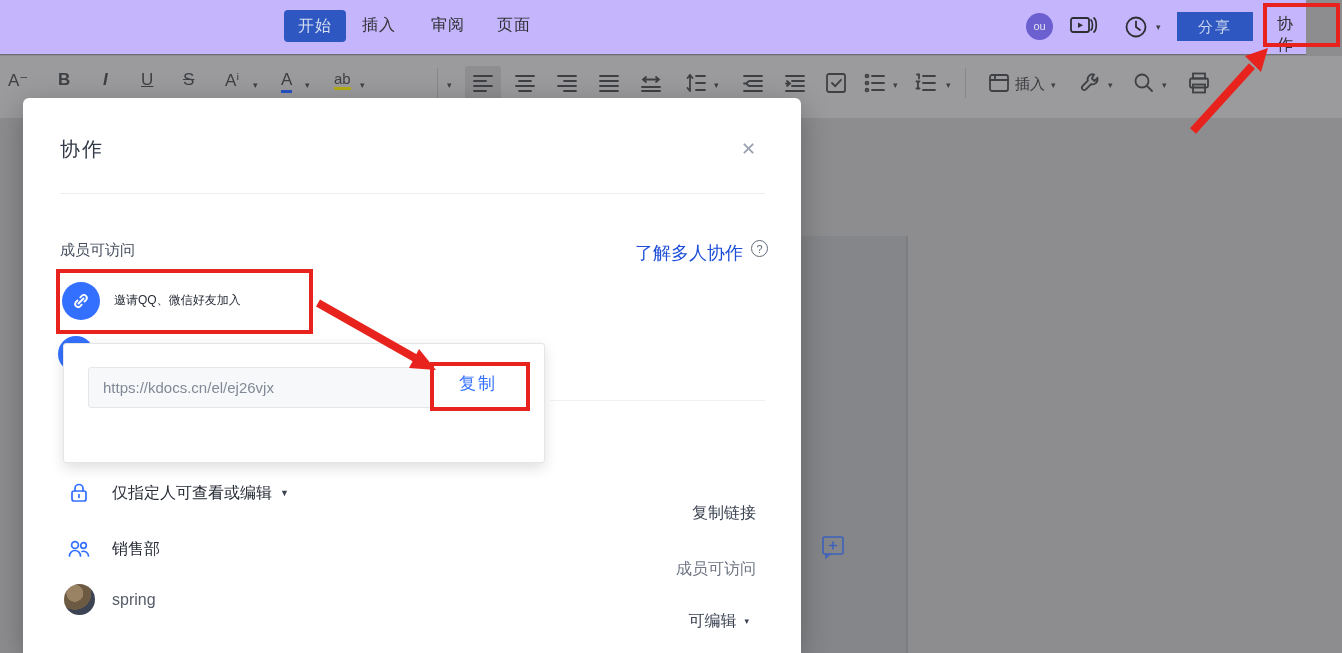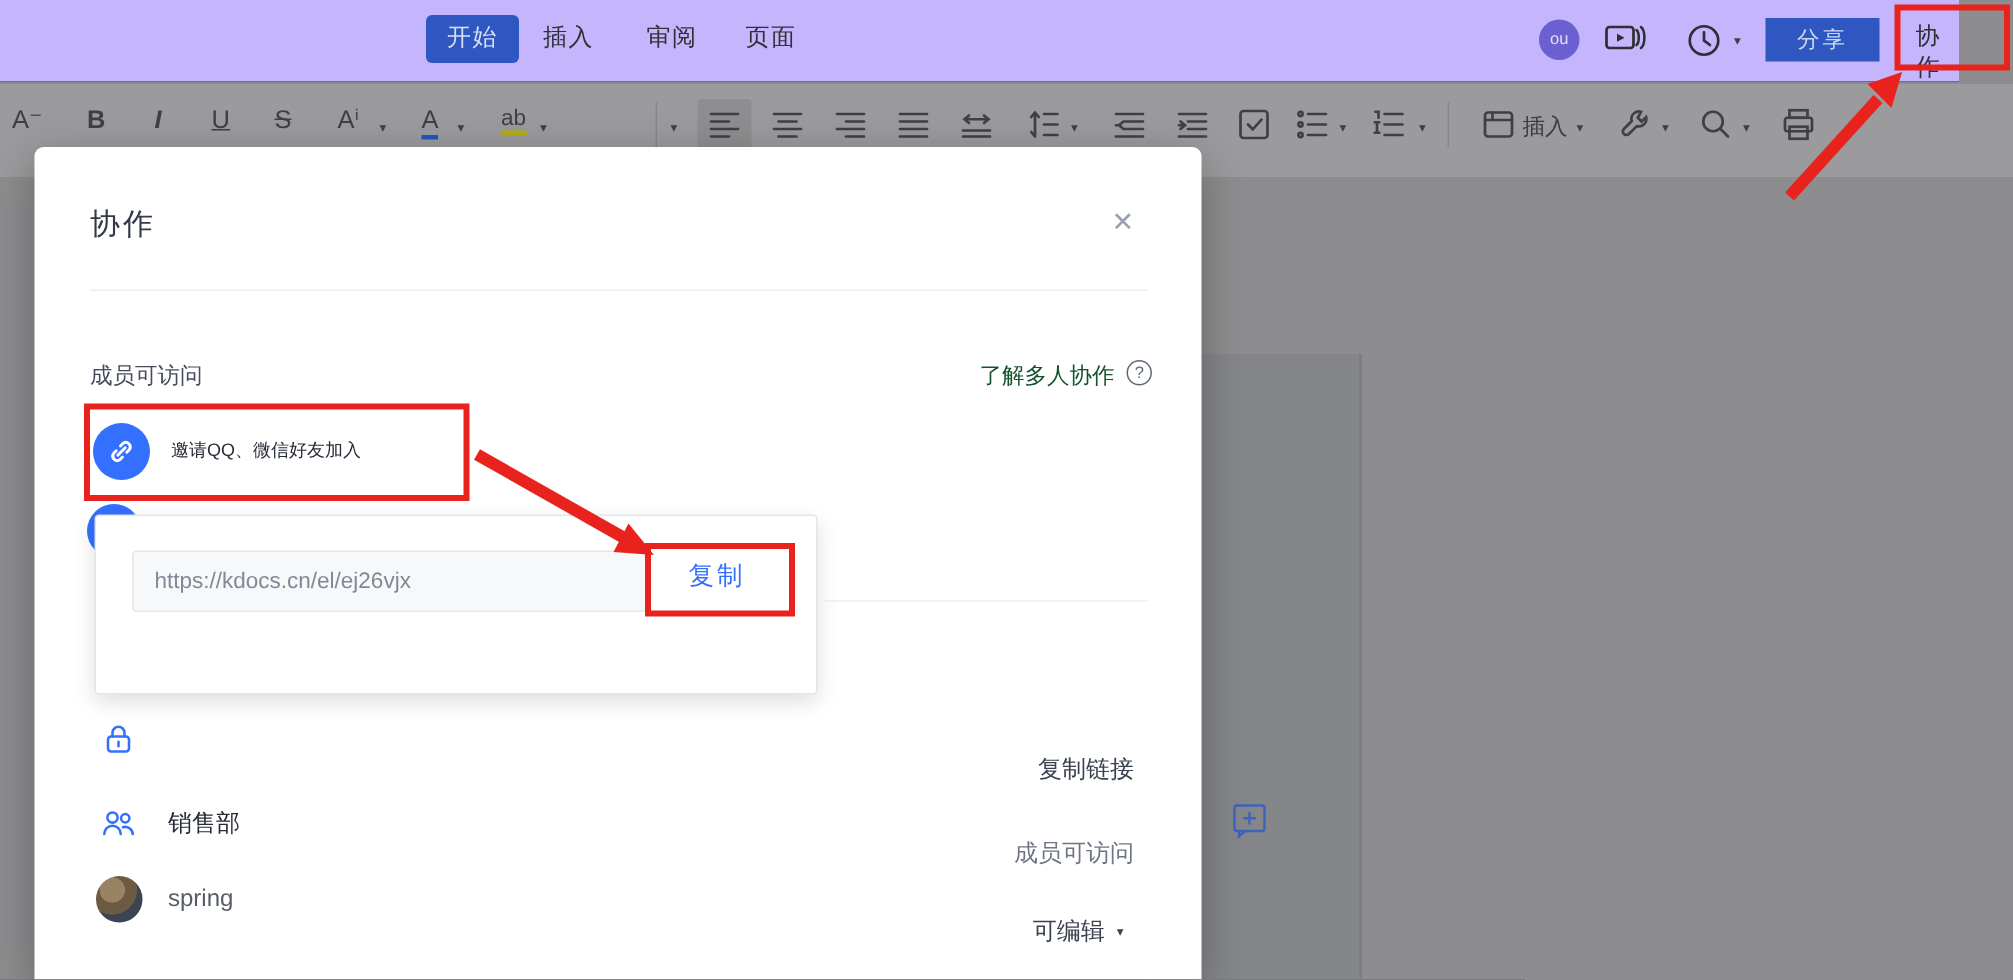--- a/index.html
+++ b/index.html
@@ -39,21 +39,21 @@
     border-right:2px solid #7c7d80; }
   .cmt { position:absolute; left:819px; top:415px; width:28px; height:28px; }
   .cmt path, .cmt rect, .cmt line { stroke:#3d63bd; stroke-width:1.6; fill:none; stroke-linecap:round; }
   
   .dialog { position:absolute; left:23px; top:98px; width:778px; height:555px; background:#ffffff;
     border-radius:6px 6px 0 0; box-shadow:0 8px 30px rgba(0,0,0,.28); z-index:2; }
   .dlg-title { position:absolute; left:37px; top:38px; font-size:20px; color:#333a47; letter-spacing:2px; }
   .dlg-close { position:absolute; left:718px; top:40px; font-size:18px; color:#99a1b0; cursor:default; }
   .dlg-div { position:absolute; left:37px; top:95px; width:705px; height:1px; background:#ebedf0; }
   .lbl-add { position:absolute; left:37px; top:143px; font-size:15px; color:#454c5c; }
-  .lbl-learn { position:absolute; right:58px; top:143px; font-size:15px; color:#14532d; }
+  .lbl-learn { position:absolute; right:58px; top:143px; font-size:18px; color:#1d4ed8; }
   .qcircle { position:absolute; right:33px; top:142px; width:17px; height:17px; border:1.5px solid #5f6b7a;
     border-radius:50%; font-size:11px; color:#5f6b7a; text-align:center; line-height:16px; }
   .ico-circle { position:absolute; width:38px; height:38px; border-radius:50%; background:#3370ff; }
   .ico-circle svg { position:absolute; left:8px; top:8px; width:22px; height:22px; }
   .ico-circle path { stroke:#fff; stroke-width:1.9; fill:none; stroke-linecap:round; }
   .invite-label { position:absolute; left:91px; top:194px; font-size:12px; color:#262b36; }
   .row-ico { position:absolute; left:43px; width:26px; height:26px; }
   .row-ico path, .row-ico rect, .row-ico circle { stroke:#3370ff; stroke-width:1.7; fill:none; stroke-linecap:round; }
   .row-text { position:absolute; left:89px; font-size:16px; color:#262b36; }
   .row-right { position:absolute; font-size:16px; color:#3a4150;margin-top:20px; }
@@ -207,20 +207,23 @@
         </svg>
     </div>
     <div class="invite-label">邀请QQ、微信好友加入</div>
 
     <div class="ico-circle" style="left:35px; top:238px; width:36px; height:36px; z-index:2;"></div>
 
     <svg class="row-ico" style="top:382px;" viewBox="0 0 26 26">
       <rect x="6" y="11" width="14" height="10" rx="2"></rect>
       <path d="M9 11V8.5a4 4 0 0 1 8 0V11M13 14.5v3"></path>
     </svg>
+    <div class="row-text" style="top:385px;">
+      <span>仅指定人可查看或编辑</span><span class="tri">▼</span>
+    </div>
     <div class="row-right" style="top:385px; right:45px;">复制链接</div>
     <div class="div-behind"></div>
 
     <svg class="row-ico" style="top:438px;" viewBox="0 0 26 26">
       <circle cx="9" cy="9" r="3.4"></circle>
         <path d="M3.5 20a5.5 5.5 0 0 1 11 0"></path>
       <circle cx="17.5" cy="9.5" r="2.8"></circle>
         <path d="M16 15.5a5 5 0 0 1 6.5 4.5"></path>
     </svg>
     <div class="row-text" style="top:441px;">销售部</div>

